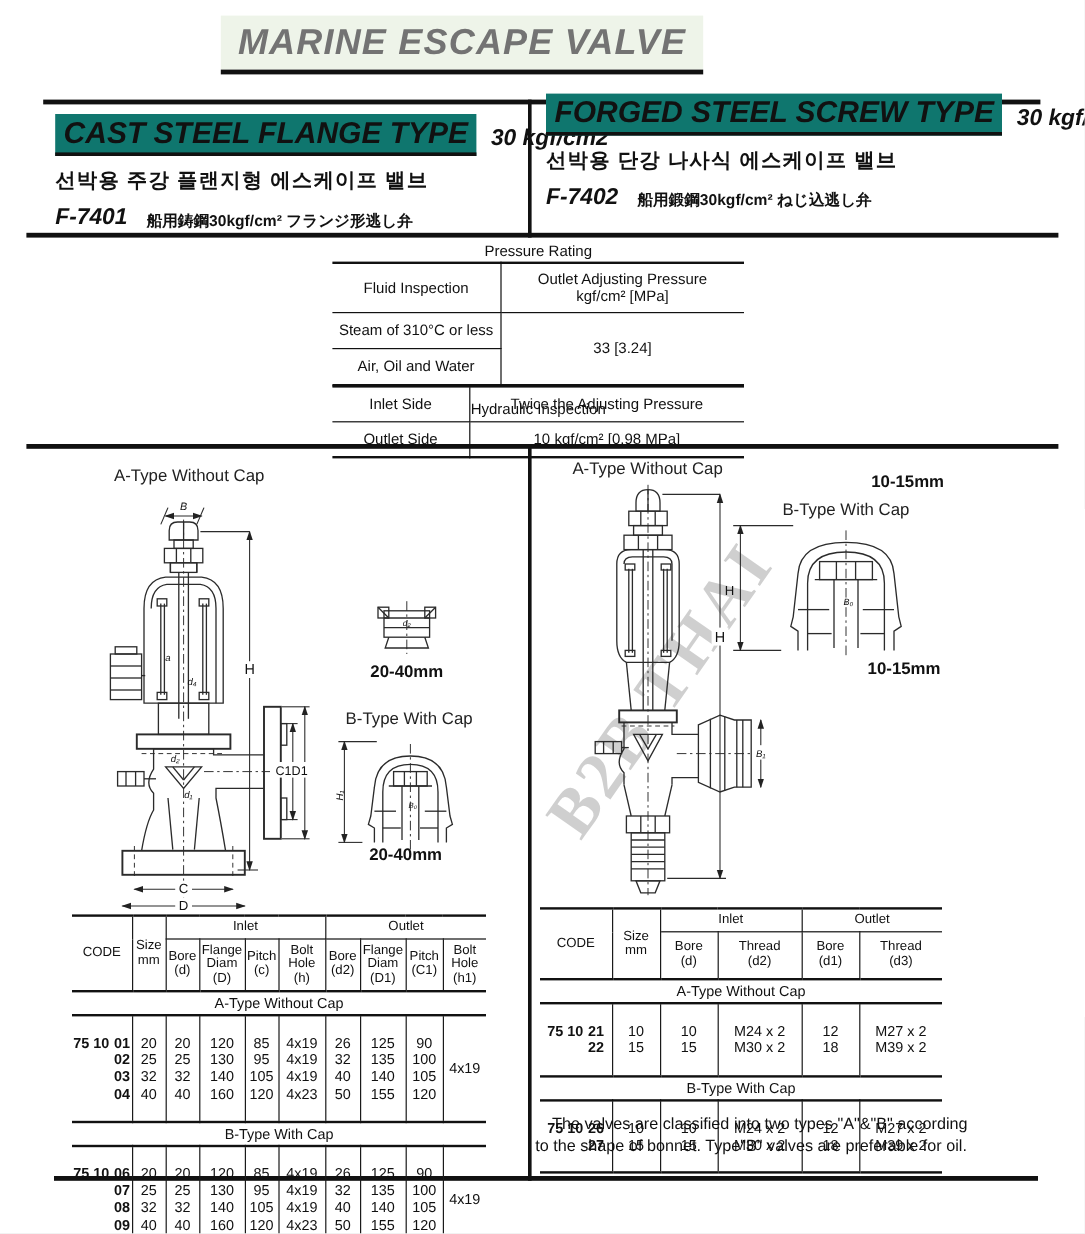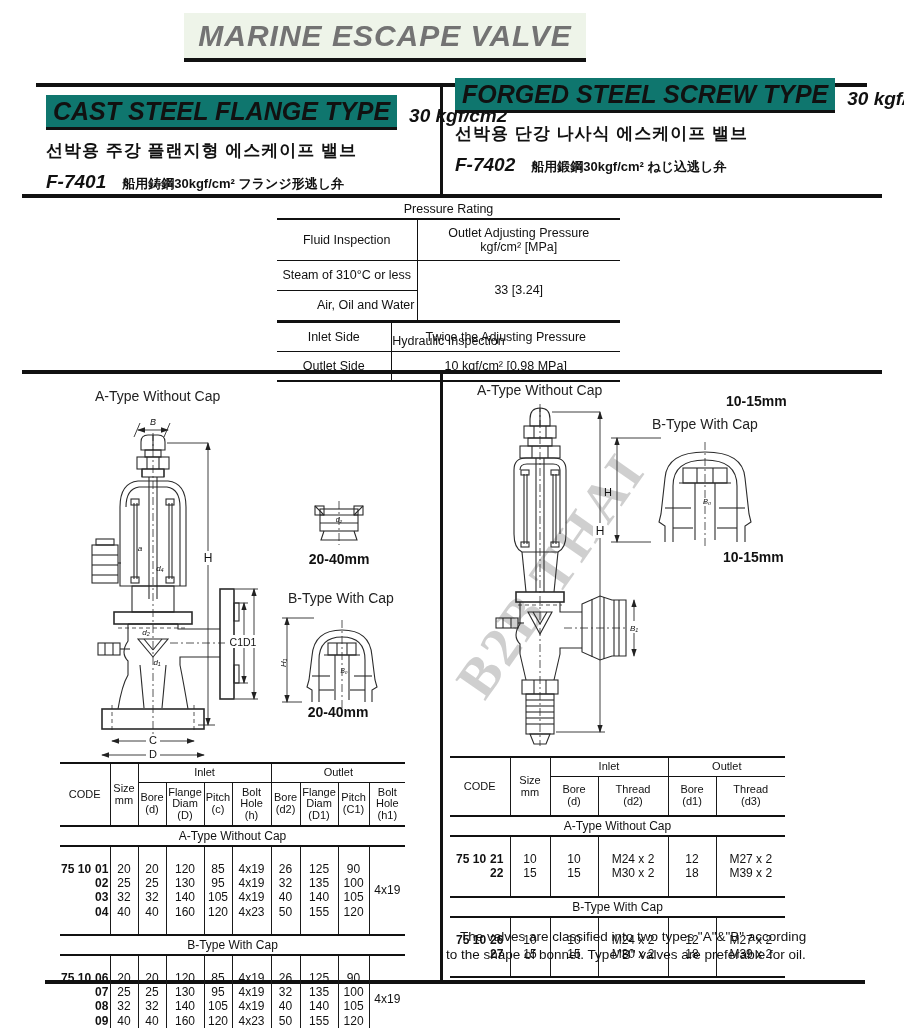--- a/index.html
+++ b/index.html
@@ -133,21 +133,21 @@
         <tr>
       <th class="vdiv hb15" style="height:36px;">Fluid Inspection</th>
       <th class="hb15">Outlet Adjusting Pressure
 kgf/cm² [MPa]</th>
     </tr>
     <tr>
       <td class="vdiv hb15" style="height:25px;">Steam of 310°C or less</td>
       <td rowspan="2">33 [3.24]</td>
     </tr>
     <tr>
-      <td class="vdiv" style="height:25px;text-align:right;">Air, Oil and Water</td>
+      <td class="vdiv" style="height:25px;">Air, Oil and Water</td>
     </tr>
   </tbody>
     </table>
 
   <div class="abs pr-title" style="left:277px;top:306px;width:343px;margin-top:28px;">Hydraulic Inspection</div>
   <table class="abs pr" style="left:277px;top:321px;">
     <colgroup>
         <col style="width:114px">
         <col style="width:229px">
       </colgroup>

